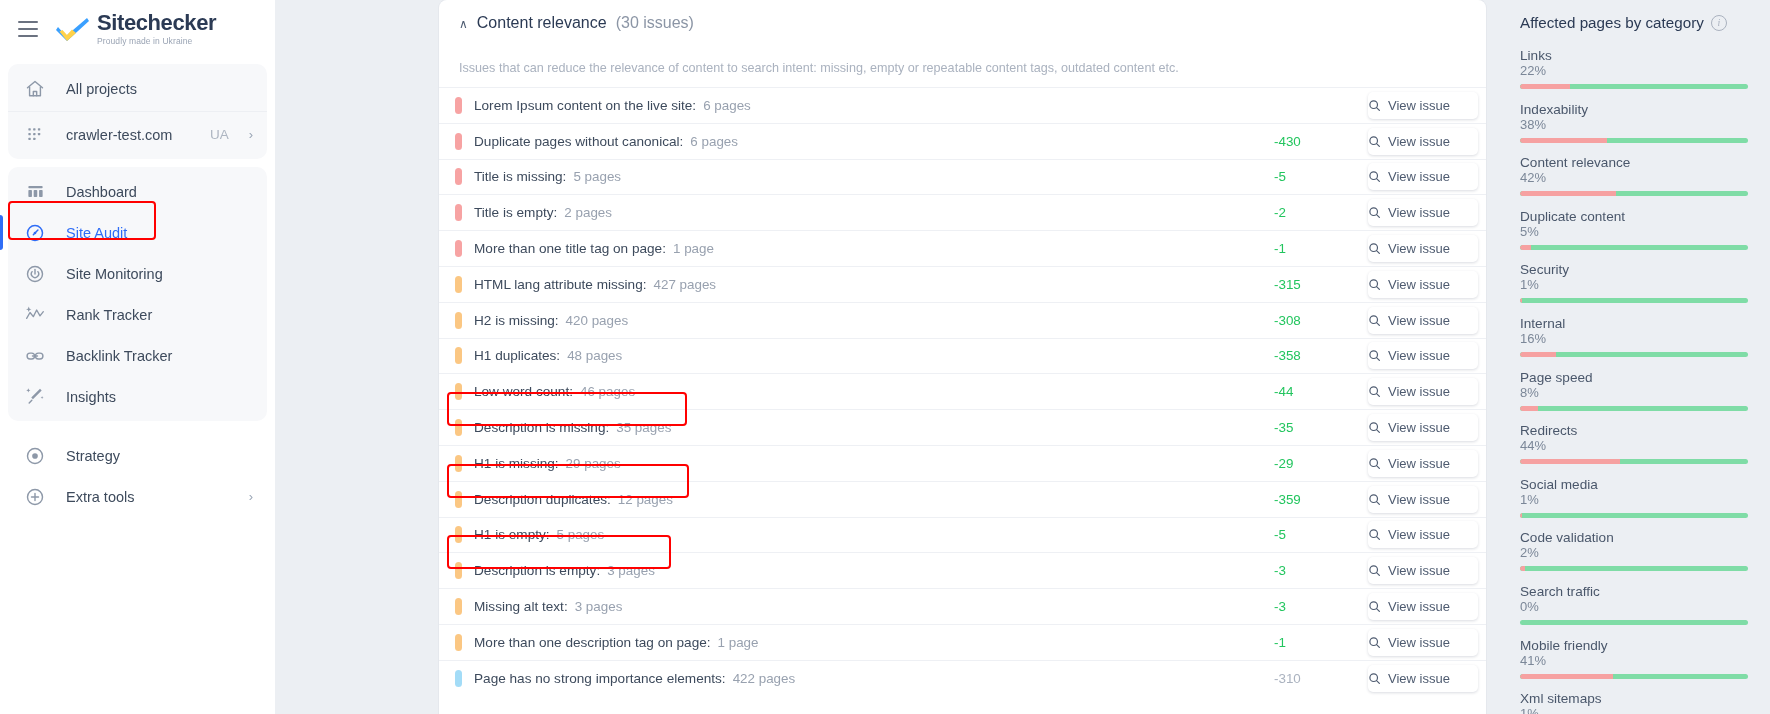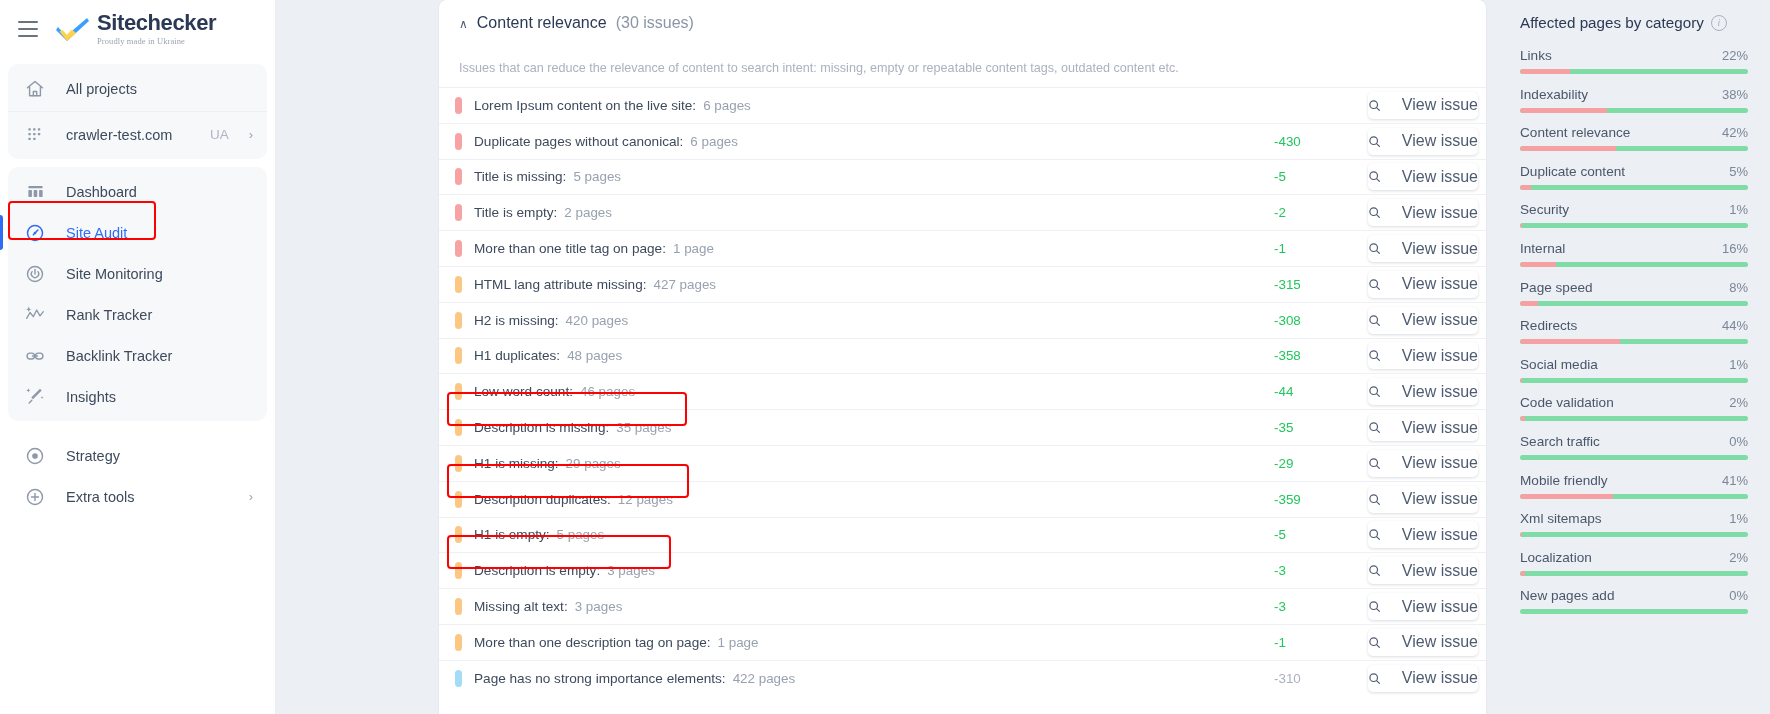--- a/index.html
+++ b/index.html
@@ -21,21 +21,21 @@
   .sb-top{ height:58px; display:flex; align-items:center; padding:0 16px; gap:14px; }
   .burger{ width:26px; height:26px; display:flex; flex-direction:column; justify-content:center; gap:5px; cursor:pointer; padding-left:2px;}
   .burger i{ display:block; height:2px; background:#6b7280; border-radius:2px; }
   .burger i:nth-child(1){ width:20px; }
   .burger i:nth-child(2){ width:20px; }
   .burger i:nth-child(3){ width:20px; }
   .logo-wrap{ display:flex; align-items:center; gap:7px; }
   .logo-mark{ width:34px; height:26px; flex:none; }
   .logo-txt{ display:flex; flex-direction:column; line-height:1; }
   .logo-name{ font-size:22px; font-weight:700; color:#2b3a54; letter-spacing:-0.4px; }
-  .logo-sub{ font-size:8.5px; color:#9aa4b4; margin-top:3px; letter-spacing:0.1px;font-family:Liberation Serif, serif; }
+  .logo-sub{ font-size:8.5px; color:#9aa4b4; margin-top:3px; letter-spacing:0.1px; }
 
   .sb-group{ background:#f7f8fa; border-radius:10px; margin:6px 8px 0 8px; padding:4px 0; }
   .sb-group.plain{ background:transparent; margin-top:10px; }
   .sb-item{
     position:relative; display:flex; align-items:center; height:41px;
     padding:0 14px 0 16px; gap:20px; cursor:pointer; font-size:14.5px; color:#3d4a5c;
   }
   .sb-item .ic{ width:22px; height:22px; flex:none; display:flex; align-items:center; justify-content:center; color:#8d98a8; }
   .sb-item .lbl{ flex:1; white-space:nowrap; }
   .sb-item .tag{ color:#aeb6c2; font-size:13.5px; margin-left:-8px; }
@@ -75,38 +75,38 @@
   .row .sev{ width:7px; height:17px; border-radius:4px; flex:none; margin-right:12px; }
   .sev.red{ background:#f7a3a3; }
   .sev.orange{ background:#fbc783; }
   .sev.blue{ background:#a3dcf7; }
   .row .name{ font-size:13.6px; color:#3d4a5c; white-space:nowrap; }
   .row .pages{ font-size:13.4px; color:#98a1af; margin-left:7px; white-space:nowrap; }
   .row .spacer{ flex:1; }
   .row .delta{ font-size:13.4px; color:#22c55e; width:72px; text-align:left; margin-right:22px; }
   .row .delta.muted{ color:#aab2bf; }
   .view-btn{
-    display:flex; align-items:center; justify-content:space-between; gap:7px;
+    display:flex; align-items:center; justify-content:flex-start; gap:7px;
     width:110px; height:27px; border-radius:5px; background:#fff;
-    box-shadow:0 1px 3px rgba(25,40,70,.16); font-size:16px; color:#4e5b70;
+    box-shadow:0 1px 3px rgba(25,40,70,.16); font-size:13px; color:#4e5b70;
     cursor:pointer; flex:none;
   }
   .view-btn svg{ width:13px; height:13px; }
 
   
   .rightp{ width:262px; min-width:262px; height:714px; padding:14px 22px 8px 12px; background:#eceff3; }
   .rp-title{ display:flex; align-items:center; gap:7px; font-size:15.2px; color:#2b3a54; }
   .info-ic{
     width:16px; height:16px; border-radius:50%; border:1.3px solid #aab2bf;
     color:#aab2bf; font-size:10px; display:flex; align-items:center; justify-content:center;
     font-style:italic; font-family:"Liberation Serif", serif; cursor:pointer;
   }
   .cats{ margin-top:17px; }
   .cat{ margin-bottom:12.6px; }
-  .cat-row{ display:flex; justify-content:space-between; align-items:baseline; font-size:13.6px; }
+  .cat-row{ display:flex; justify-content:space-between; align-items:baseline; font-size:13.6px;flex-direction:column; }
   .cat-name{ color:#4a576b; }
   .cat-pct{ color:#7b8798; font-size:13px; }
   .bar{ margin-top:6px; height:5px; border-radius:3px; background:#7fdca6; overflow:hidden; display:flex; }
   .bar .fill{ background:#f6a1a1; height:100%; border-radius:3px 0 0 3px; }
 </style>
 </head>
 <body>
 
 <div class="app">
 

